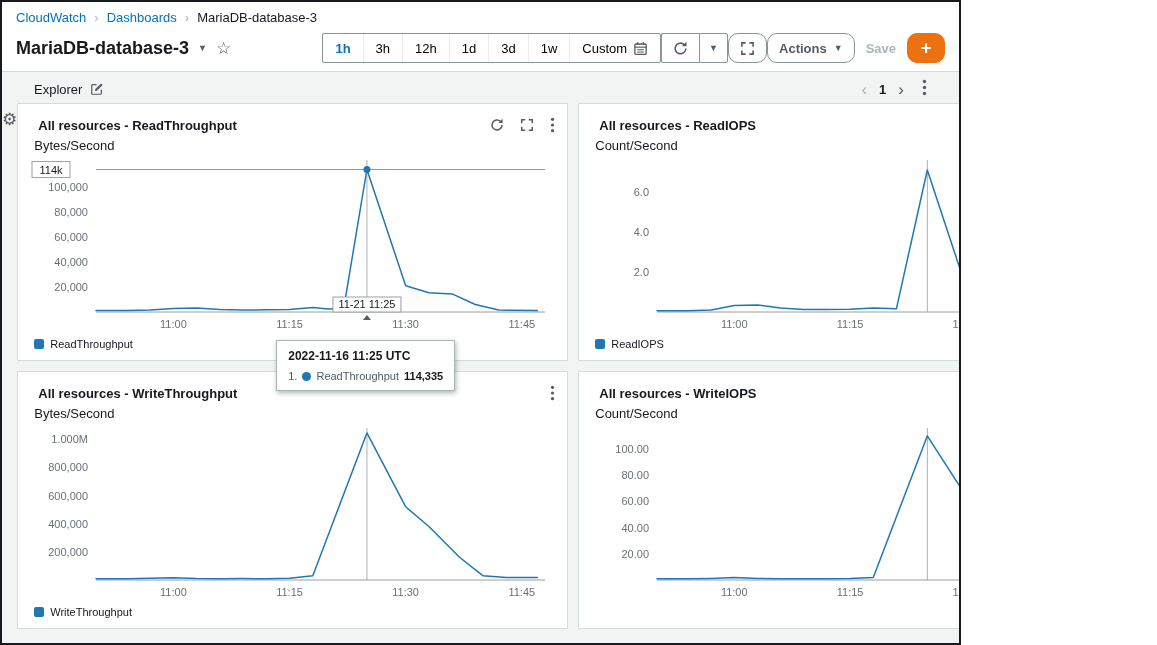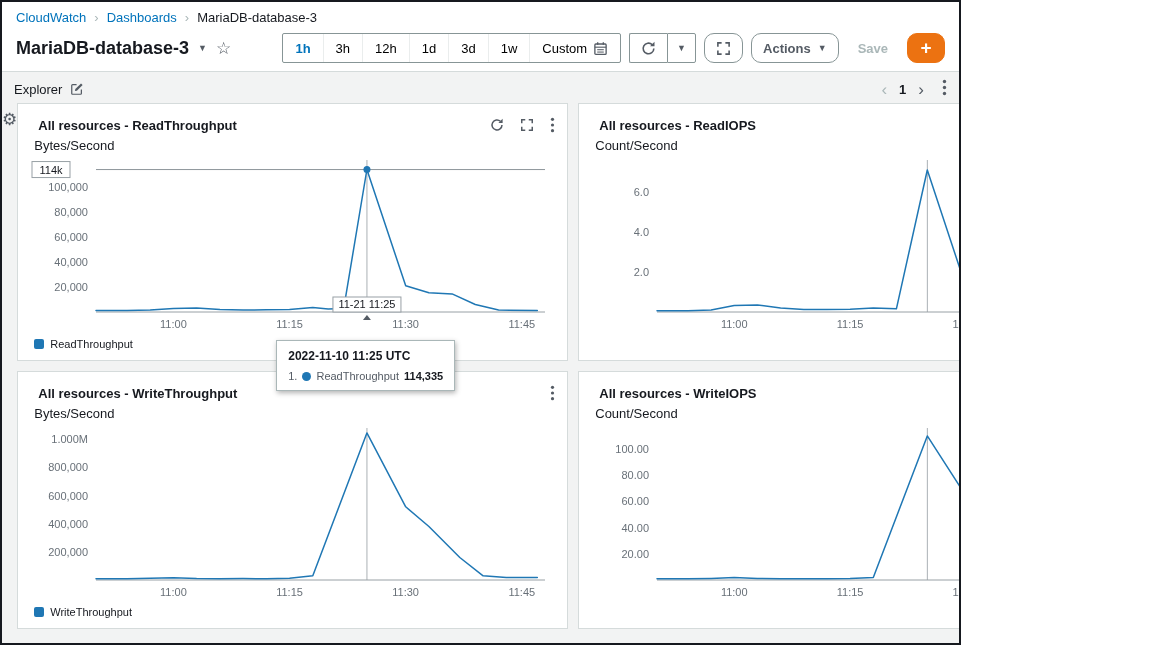--- a/index.html
+++ b/index.html
@@ -10,35 +10,35 @@
   .topbar{background:#fff;padding:6px 14px 8px;border-bottom:1px solid #d5dbdb;}
   .breadcrumb{font-size:13px;color:#687078;display:flex;gap:8px;align-items:center;padding:2px 0 8px;}
   .breadcrumb a{color:#0073bb;text-decoration:none;cursor:pointer;}
   .crumb-sep{color:#aab7b8;font-size:13px;}
   .crumb-current{color:#16191f;}
   .titlerow{display:flex;justify-content:space-between;align-items:center;}
   .title-left{display:flex;align-items:center;gap:9px;}
   h1{font-size:18px;margin:0;color:#16191f;font-weight:bold;}
   .caret{font-size:9px;color:#545b64;cursor:pointer;}
   .star{font-size:17px;color:#545b64;cursor:pointer;line-height:1;}
-  .controls{display:flex;align-items:center;gap:8px;}
+  .controls{display:flex;align-items:center;}
   .seg{display:flex;border:1px solid #879596;border-radius:2px;background:#fff;height:30px;align-items:stretch;box-sizing:border-box;}
   .seg .item{display:flex;align-items:center;gap:6px;padding:0 12px;font-size:13px;color:#000000;border-right:1px solid #eaeded;cursor:pointer;white-space:nowrap;}
   .seg .item:last-child{border-right:none;}
   .seg .item.sel{color:#0073bb;font-weight:bold;}
   .btn{display:flex;align-items:center;gap:7px;border:1px solid #879596;border-radius:10px;background:#fff;height:30px;padding:0 11px;font-size:13px;color:#545b64;box-sizing:border-box;cursor:pointer;font-weight:bold;}
   .btn-group{display:flex;}
   .btn-group .btn:first-child{border-radius:2px 0 0 2px;border-right:none;}
   .btn-group .btn:last-child{border-radius:0 2px 2px 0;padding:0 9px;}
   .btn.save{color:#aab7b8;border:none;background:transparent;cursor:default;}
   .btn.add{background:#ec7211;border-color:#ec7211;color:#fff;width:38px;justify-content:center;font-size:19px;font-weight:bold;padding:0;}
   .ticon{display:inline-flex;color:#545b64;}
 
   
-  .explorer-bar{display:flex;justify-content:space-between;align-items:center;padding:7px 12px 4px;font-size:13px;color:#16191f;}
+  .explorer-bar{display:flex;justify-content:space-between;align-items:center;padding:7px 32px 4px;font-size:13px;color:#16191f;}
   .explorer-left{display:flex;align-items:center;gap:8px;}
   .pager{display:flex;align-items:center;gap:12px;color:#545b64;}
   .pager .chev{font-size:17px;line-height:1;cursor:pointer;}
   .pager .chev.dis{color:#aab7b8;}
   .pager .pnum{color:#16191f;font-weight:bold;font-size:13px;}
   .pager .vdots{cursor:pointer;margin-left:6px;}
 
   
   .content{display:flex;flex:1;min-height:0;}
   .rail{width:30px;display:flex;justify-content:center;align-items:flex-start;padding-top:8px;}
@@ -211,21 +211,21 @@
               <rect x="302.94827586206895" y="145" width="68" height="15" fill="#fff" stroke="#98a0a5"></rect>
               <text x="336.94827586206895" y="156" text-anchor="middle" class="tickd">11-21 11:25</text>
               <path d="M332.94827586206895 168 L336.94827586206895 163 L340.94827586206895 168 Z" fill="#545b64"></path>
             </svg>
           </div>
         <div class="legend">
           <span class="swatch" style="background: rgb(31, 119, 180);"></span>
           <span>ReadThroughput</span>
         </div>
         <div class="chart-tooltip">
-          <div class="tt-title">2022-11-10 11:25 UTC</div>
+          <div class="tt-title">2022-11-16 11:25 UTC</div>
           <div class="tt-row">
             <span>1.</span>
             <span class="tt-dot" style="background: rgb(31, 119, 180);"></span>
             <span>ReadThroughput</span>
             <span class="tt-val">114,335</span>
           </div>
         </div>
       </section>
 
       <section class="card">
@@ -249,20 +249,24 @@
               <text x="58" y="124.00000000000001" text-anchor="end" class="tick">2.0</text>
               <text x="58" y="84" text-anchor="end" class="tick">4.0</text>
               <text x="58" y="44" text-anchor="end" class="tick">6.0</text>
               <text x="143.24137931034483" y="176" text-anchor="middle" class="tick">11:00</text>
               <text x="259.1034482758621" y="176" text-anchor="middle" class="tick">11:15</text>
               <text x="374.9655172413793" y="176" text-anchor="middle" class="tick">11:30</text>
               <text x="490.82758620689657" y="176" text-anchor="middle" class="tick">11:45</text>
               <polyline points="66.0,158.8 96.9,158.8 120.1,158.0 143.2,153.6 166.4,153.0 189.6,156.0 212.8,157.6 235.9,157.6 259.1,157.2 282.3,156.0 305.4,156.8 336.3,18.0 375.0,135.0 398.1,139.0 421.3,140.0 444.5,151.0 467.7,156.8 506.3,157.0" fill="none" stroke="#1f77b4" stroke-width="1.5" stroke-linejoin="round" stroke-linecap="round"></polyline>
             </svg>
           </div>
+        <div class="legend">
+          <span class="swatch" style="background: rgb(31, 119, 180);"></span>
+          <span>ReadIOPS</span>
+        </div>
       </section>
 
       <section class="card">
         <div class="card-head">
           <h2>All resources - WriteThroughput</h2>
           <div class="card-icons">
             <span class="ic">
               <svg width="5" height="16" viewBox="0 0 4 16" fill="currentColor">
                   <circle cx="2" cy="2.3" r="1.6"></circle>
                   <circle cx="2" cy="8" r="1.6"></circle>

